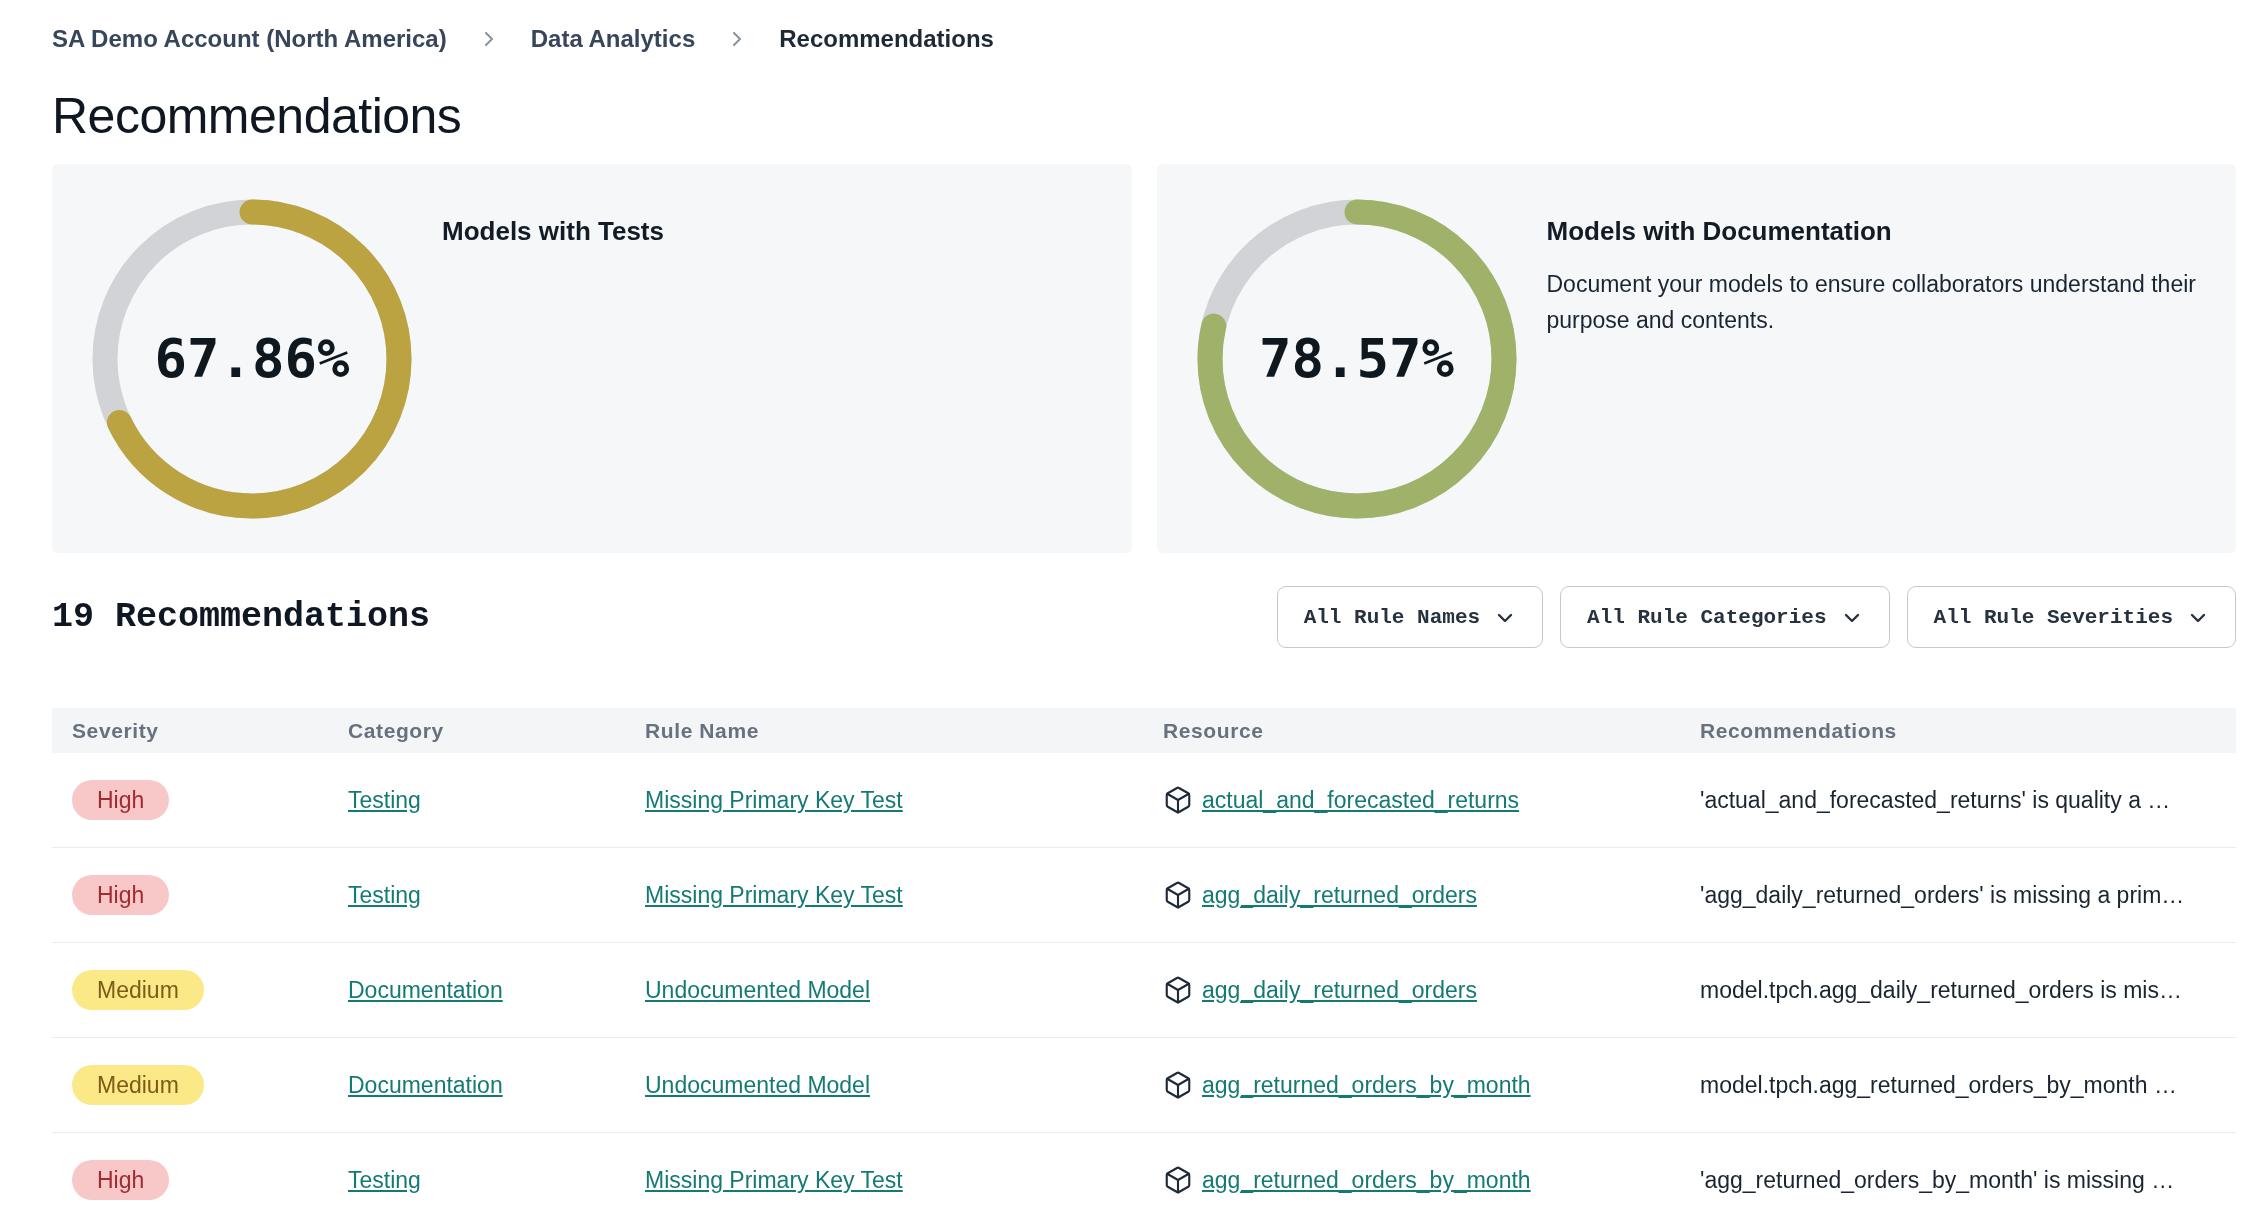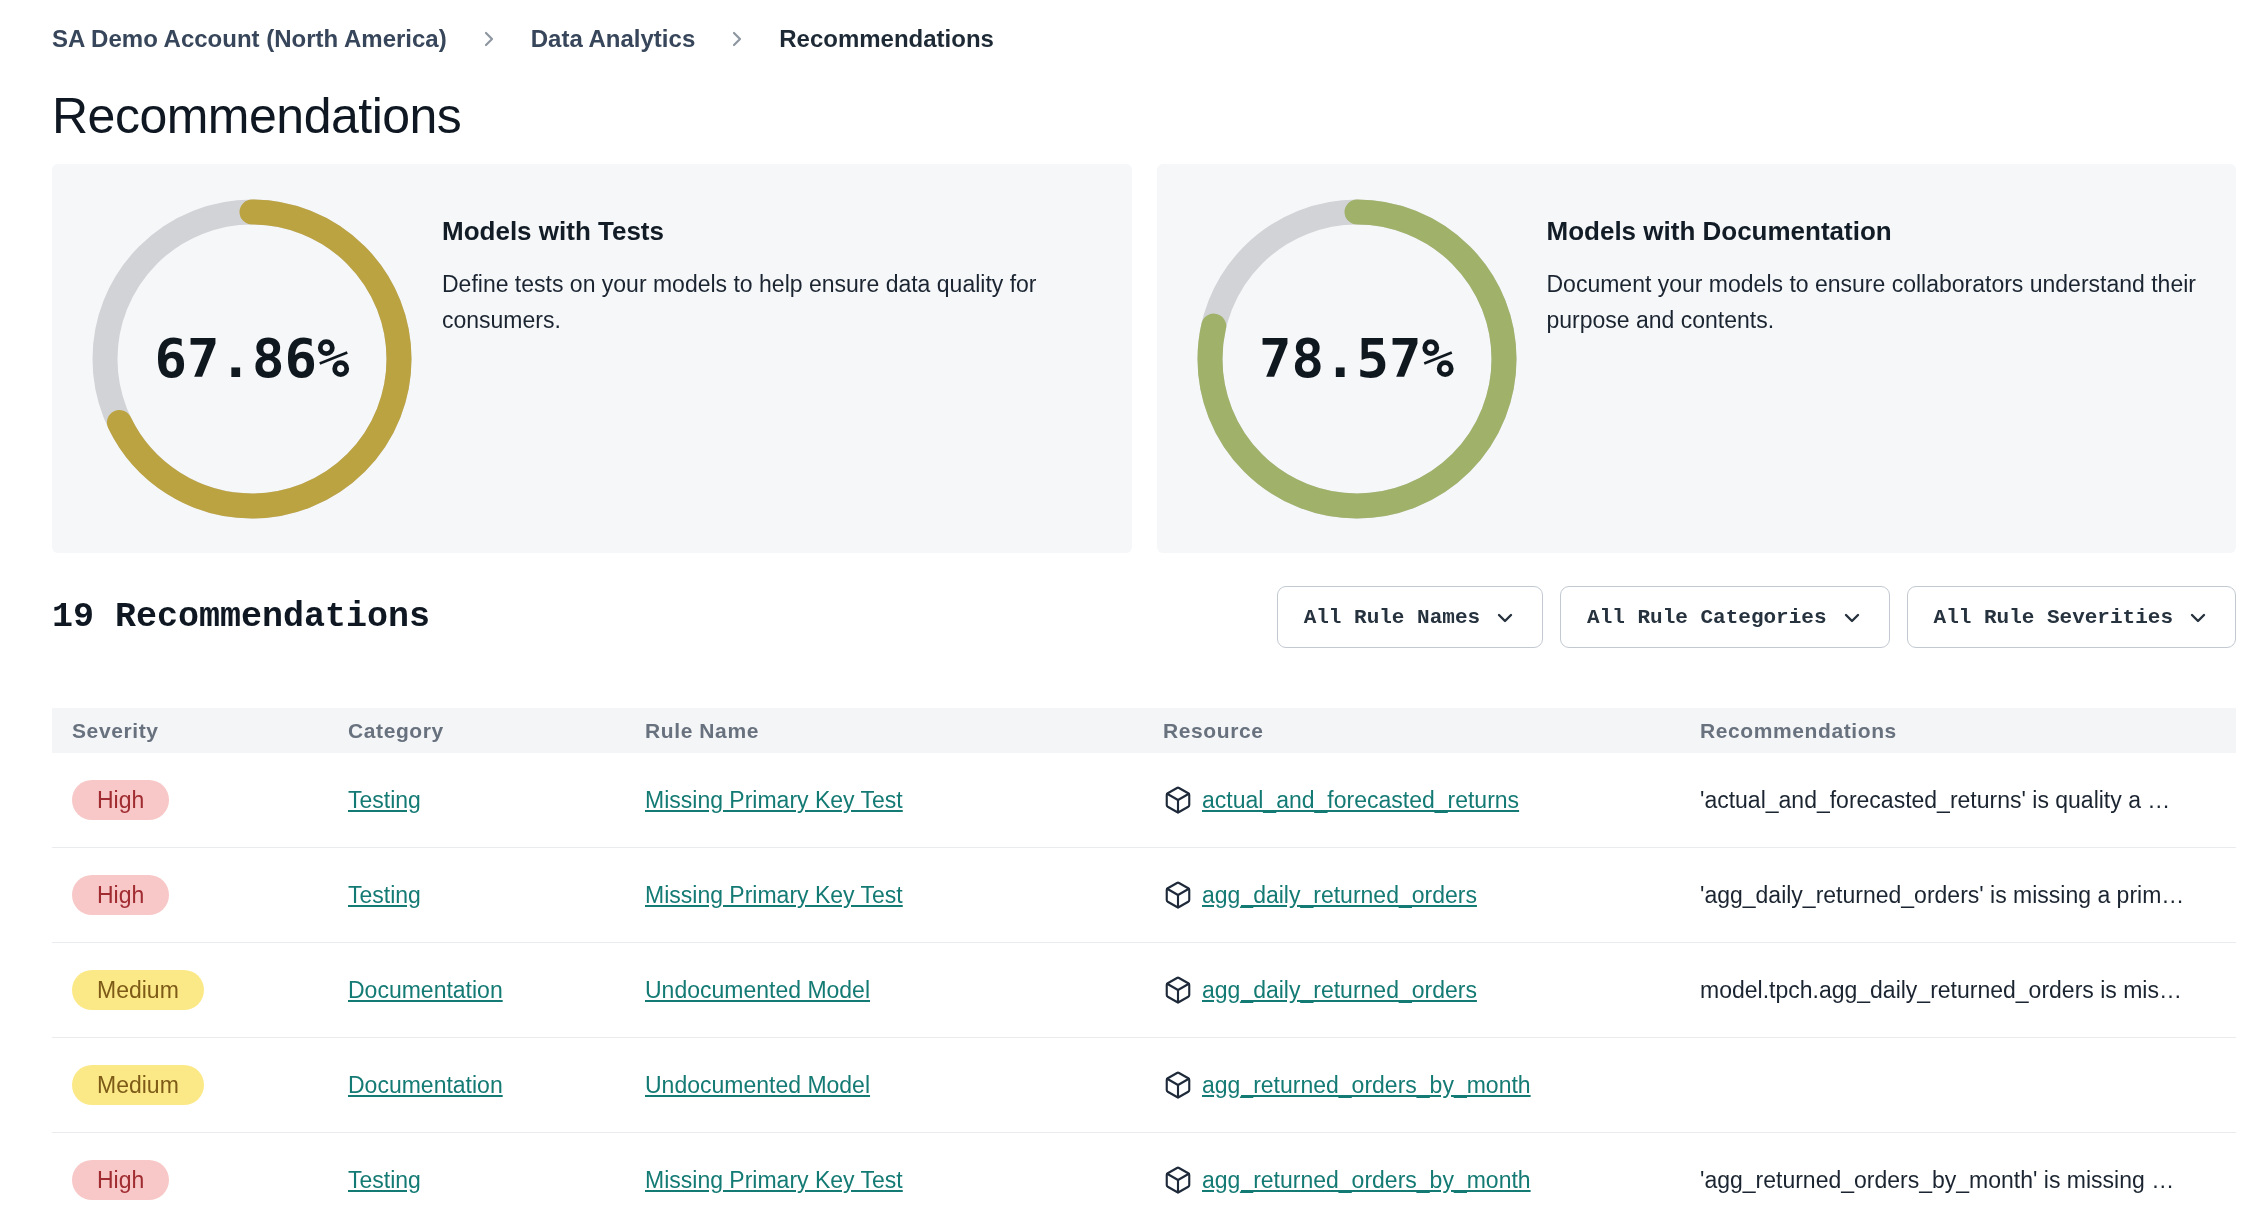--- a/index.html
+++ b/index.html
@@ -100,21 +100,20 @@
     <div class="card">
       <div class="donut-wrap">
         <svg viewBox="0 0 320 320">
           <circle class="donut-track" cx="160" cy="160" r="147" fill="none" stroke-width="25" stroke="#d2d3d6"></circle>
           <circle class="donut-value" cx="160" cy="160" r="147" fill="none" stroke-width="25" stroke-linecap="round" transform="rotate(-90 160 160)" stroke="#bca342" stroke-dasharray="626.7741237694539 923.6282401553992"></circle>
         </svg>
         <div class="donut-percent">67.86%</div>
       </div>
       <div class="card-text">
         <div class="card-title">Models with Tests</div>
-        <div class="card-desc">Define tests on your models to help ensure data quality for consumers.</div>
       </div>
     </div>
 
     <div class="card">
       <div class="donut-wrap">
         <svg viewBox="0 0 320 320">
           <circle class="donut-track" cx="160" cy="160" r="147" fill="none" stroke-width="25" stroke="#d2d3d6"></circle>
           <circle class="donut-value" cx="160" cy="160" r="147" fill="none" stroke-width="25" stroke-linecap="round" transform="rotate(-90 160 160)" stroke="#a0b26a" stroke-dasharray="725.6947082900971 923.6282401553992"></circle>
         </svg>
         <div class="donut-percent">78.57%</div>
@@ -209,20 +208,21 @@
     <div><span class="tlink">Documentation</span></div>
     <div><span class="tlink">Undocumented Model</span></div>
     <div class="resource-cell">
       <svg width="30" height="30" viewBox="0 0 24 24" fill="none" stroke="#1e2a3a" stroke-width="1.7" stroke-linecap="round" stroke-linejoin="round">
         <path d="M21 16V8a1.6 1.6 0 0 0-.8-1.38l-7.4-4.23a1.6 1.6 0 0 0-1.6 0L3.8 6.62A1.6 1.6 0 0 0 3 8v8a1.6 1.6 0 0 0 .8 1.38l7.4 4.23a1.6 1.6 0 0 0 1.6 0l7.4-4.23A1.6 1.6 0 0 0 21 16z"></path>
         <polyline points="3.3 7 12 12 20.7 7"></polyline>
         <line x1="12" y1="22" x2="12" y2="12"></line>
       </svg>
       <span class="tlink">agg_returned_orders_by_month</span>
     </div>
+    <div class="rec-cell">model.tpch.agg_returned_orders_by_month …</div>
   </div>
 
   <div class="t-row">
     <div class="cell-sev"><span class="badge badge-high">High</span></div>
     <div><span class="tlink">Testing</span></div>
     <div><span class="tlink">Missing Primary Key Test</span></div>
     <div class="resource-cell">
       <svg width="30" height="30" viewBox="0 0 24 24" fill="none" stroke="#1e2a3a" stroke-width="1.7" stroke-linecap="round" stroke-linejoin="round">
         <path d="M21 16V8a1.6 1.6 0 0 0-.8-1.38l-7.4-4.23a1.6 1.6 0 0 0-1.6 0L3.8 6.62A1.6 1.6 0 0 0 3 8v8a1.6 1.6 0 0 0 .8 1.38l7.4 4.23a1.6 1.6 0 0 0 1.6 0l7.4-4.23A1.6 1.6 0 0 0 21 16z"></path>
         <polyline points="3.3 7 12 12 20.7 7"></polyline>

